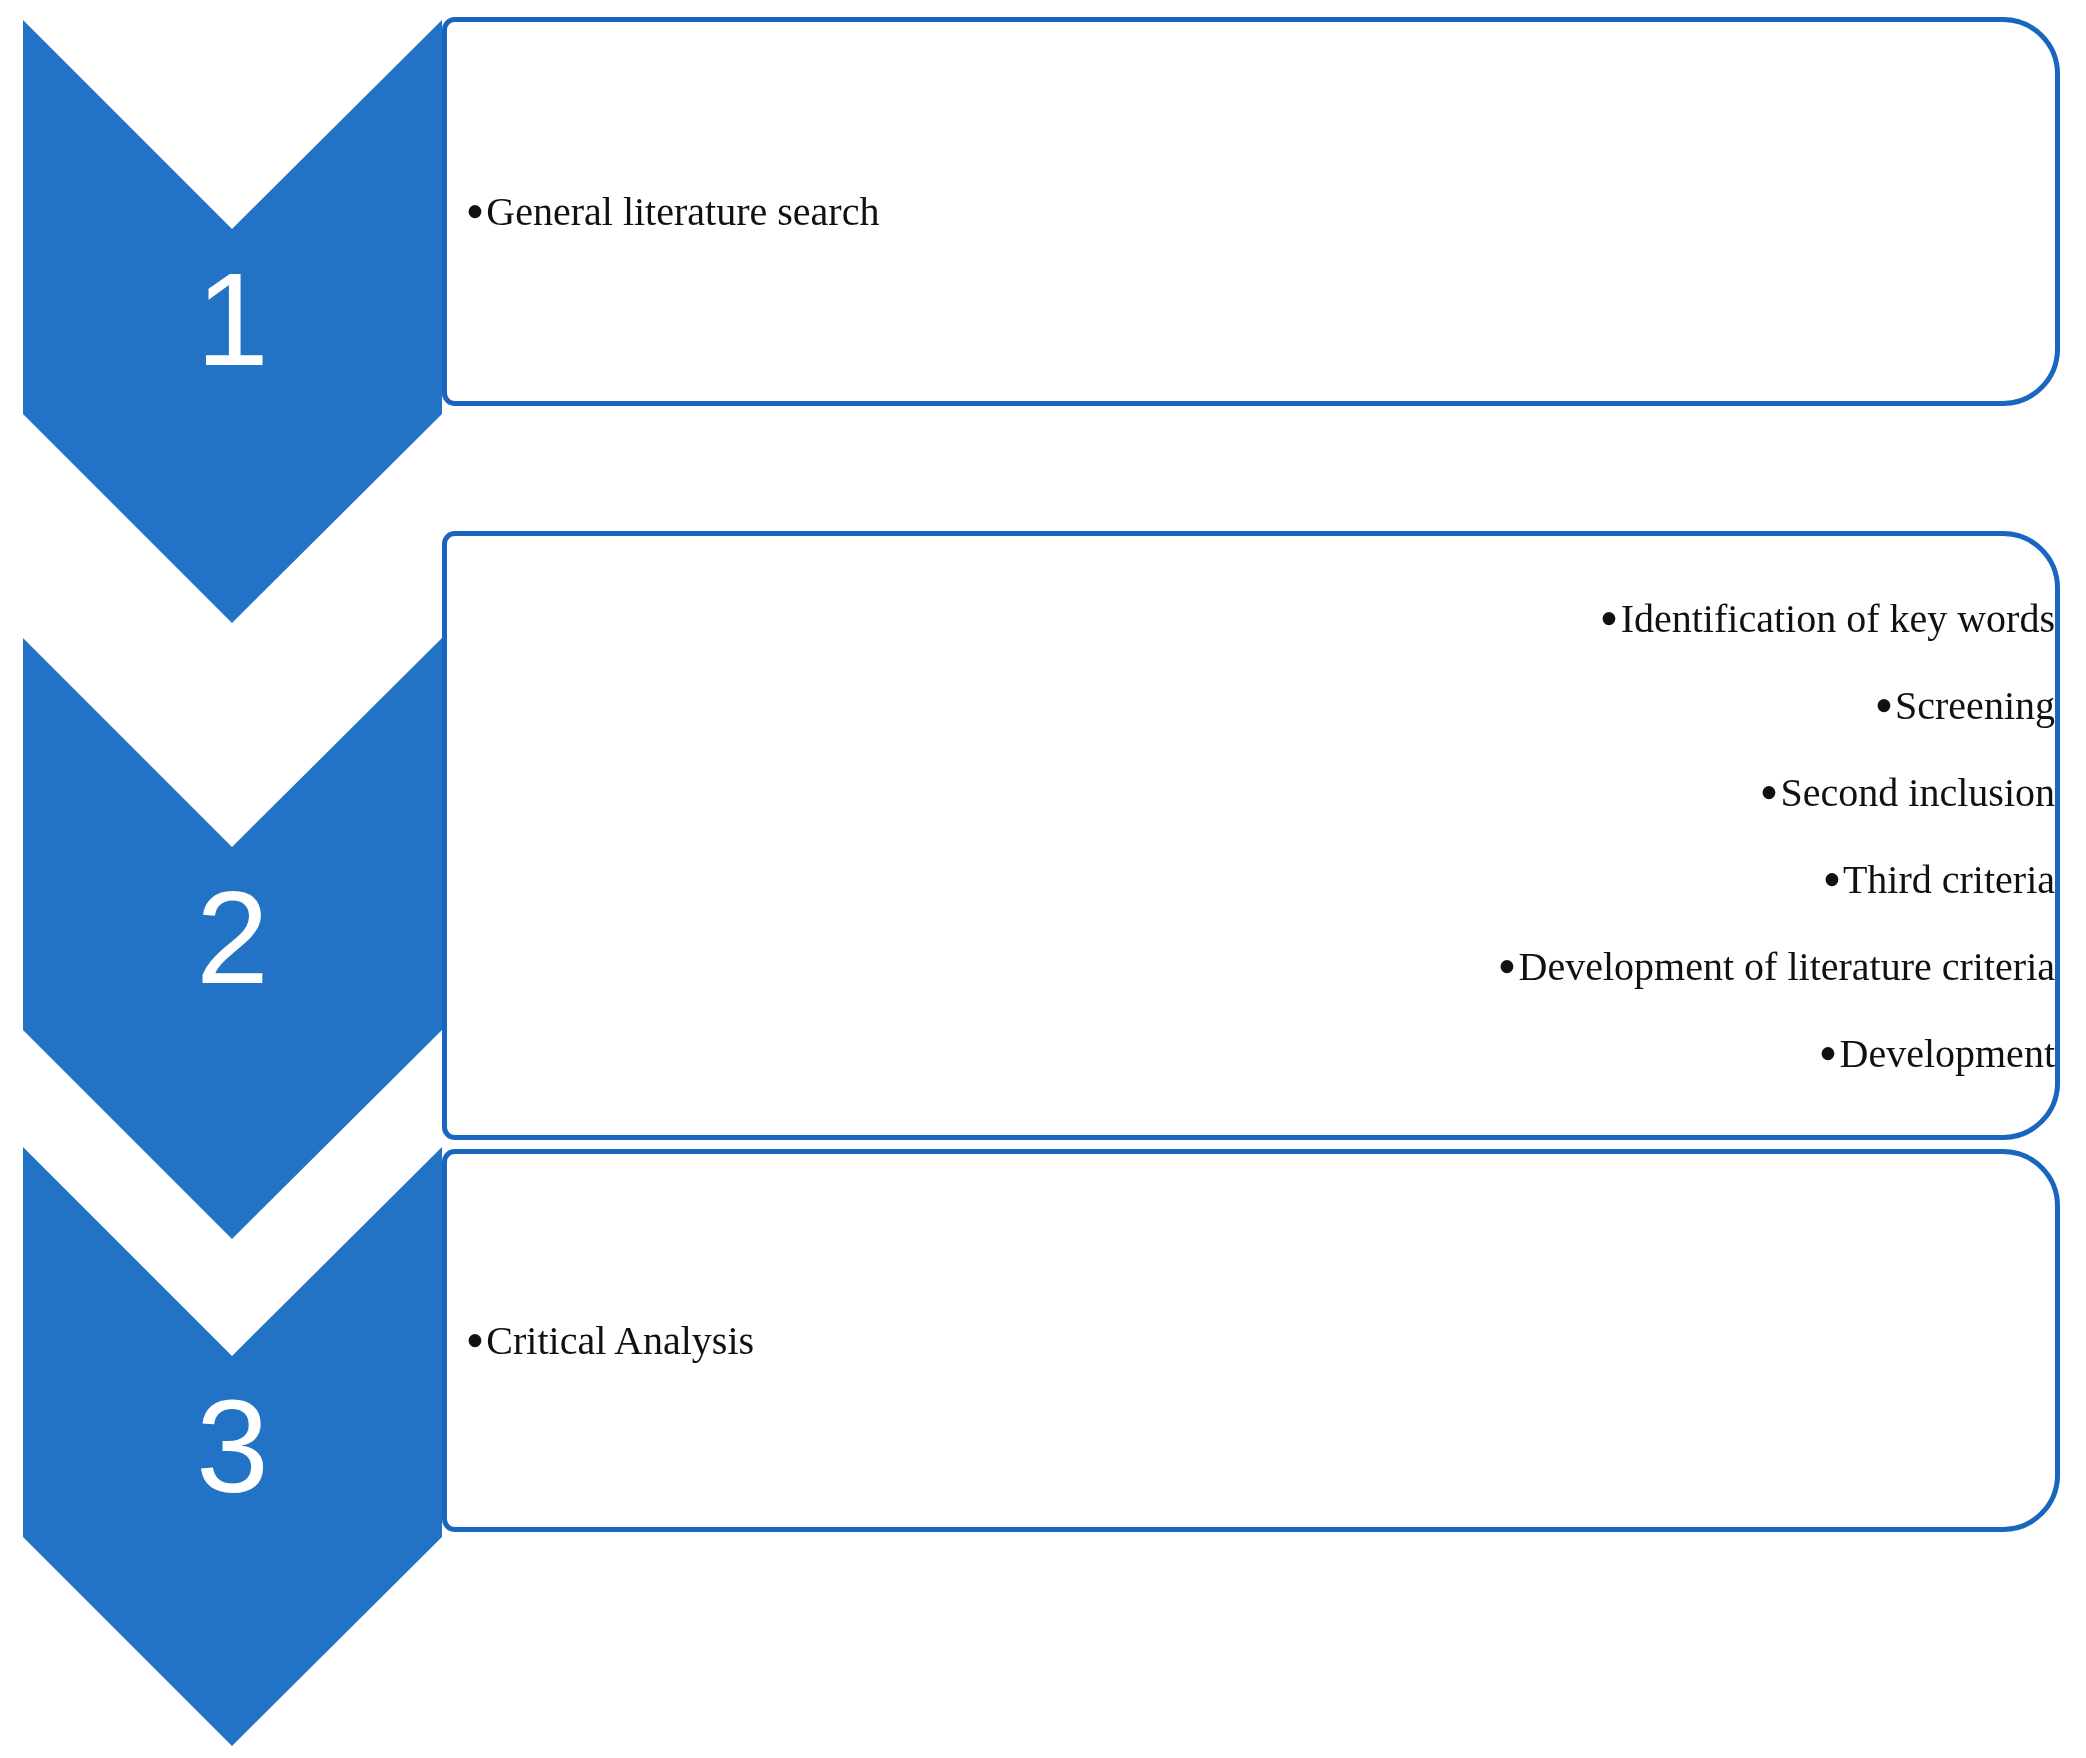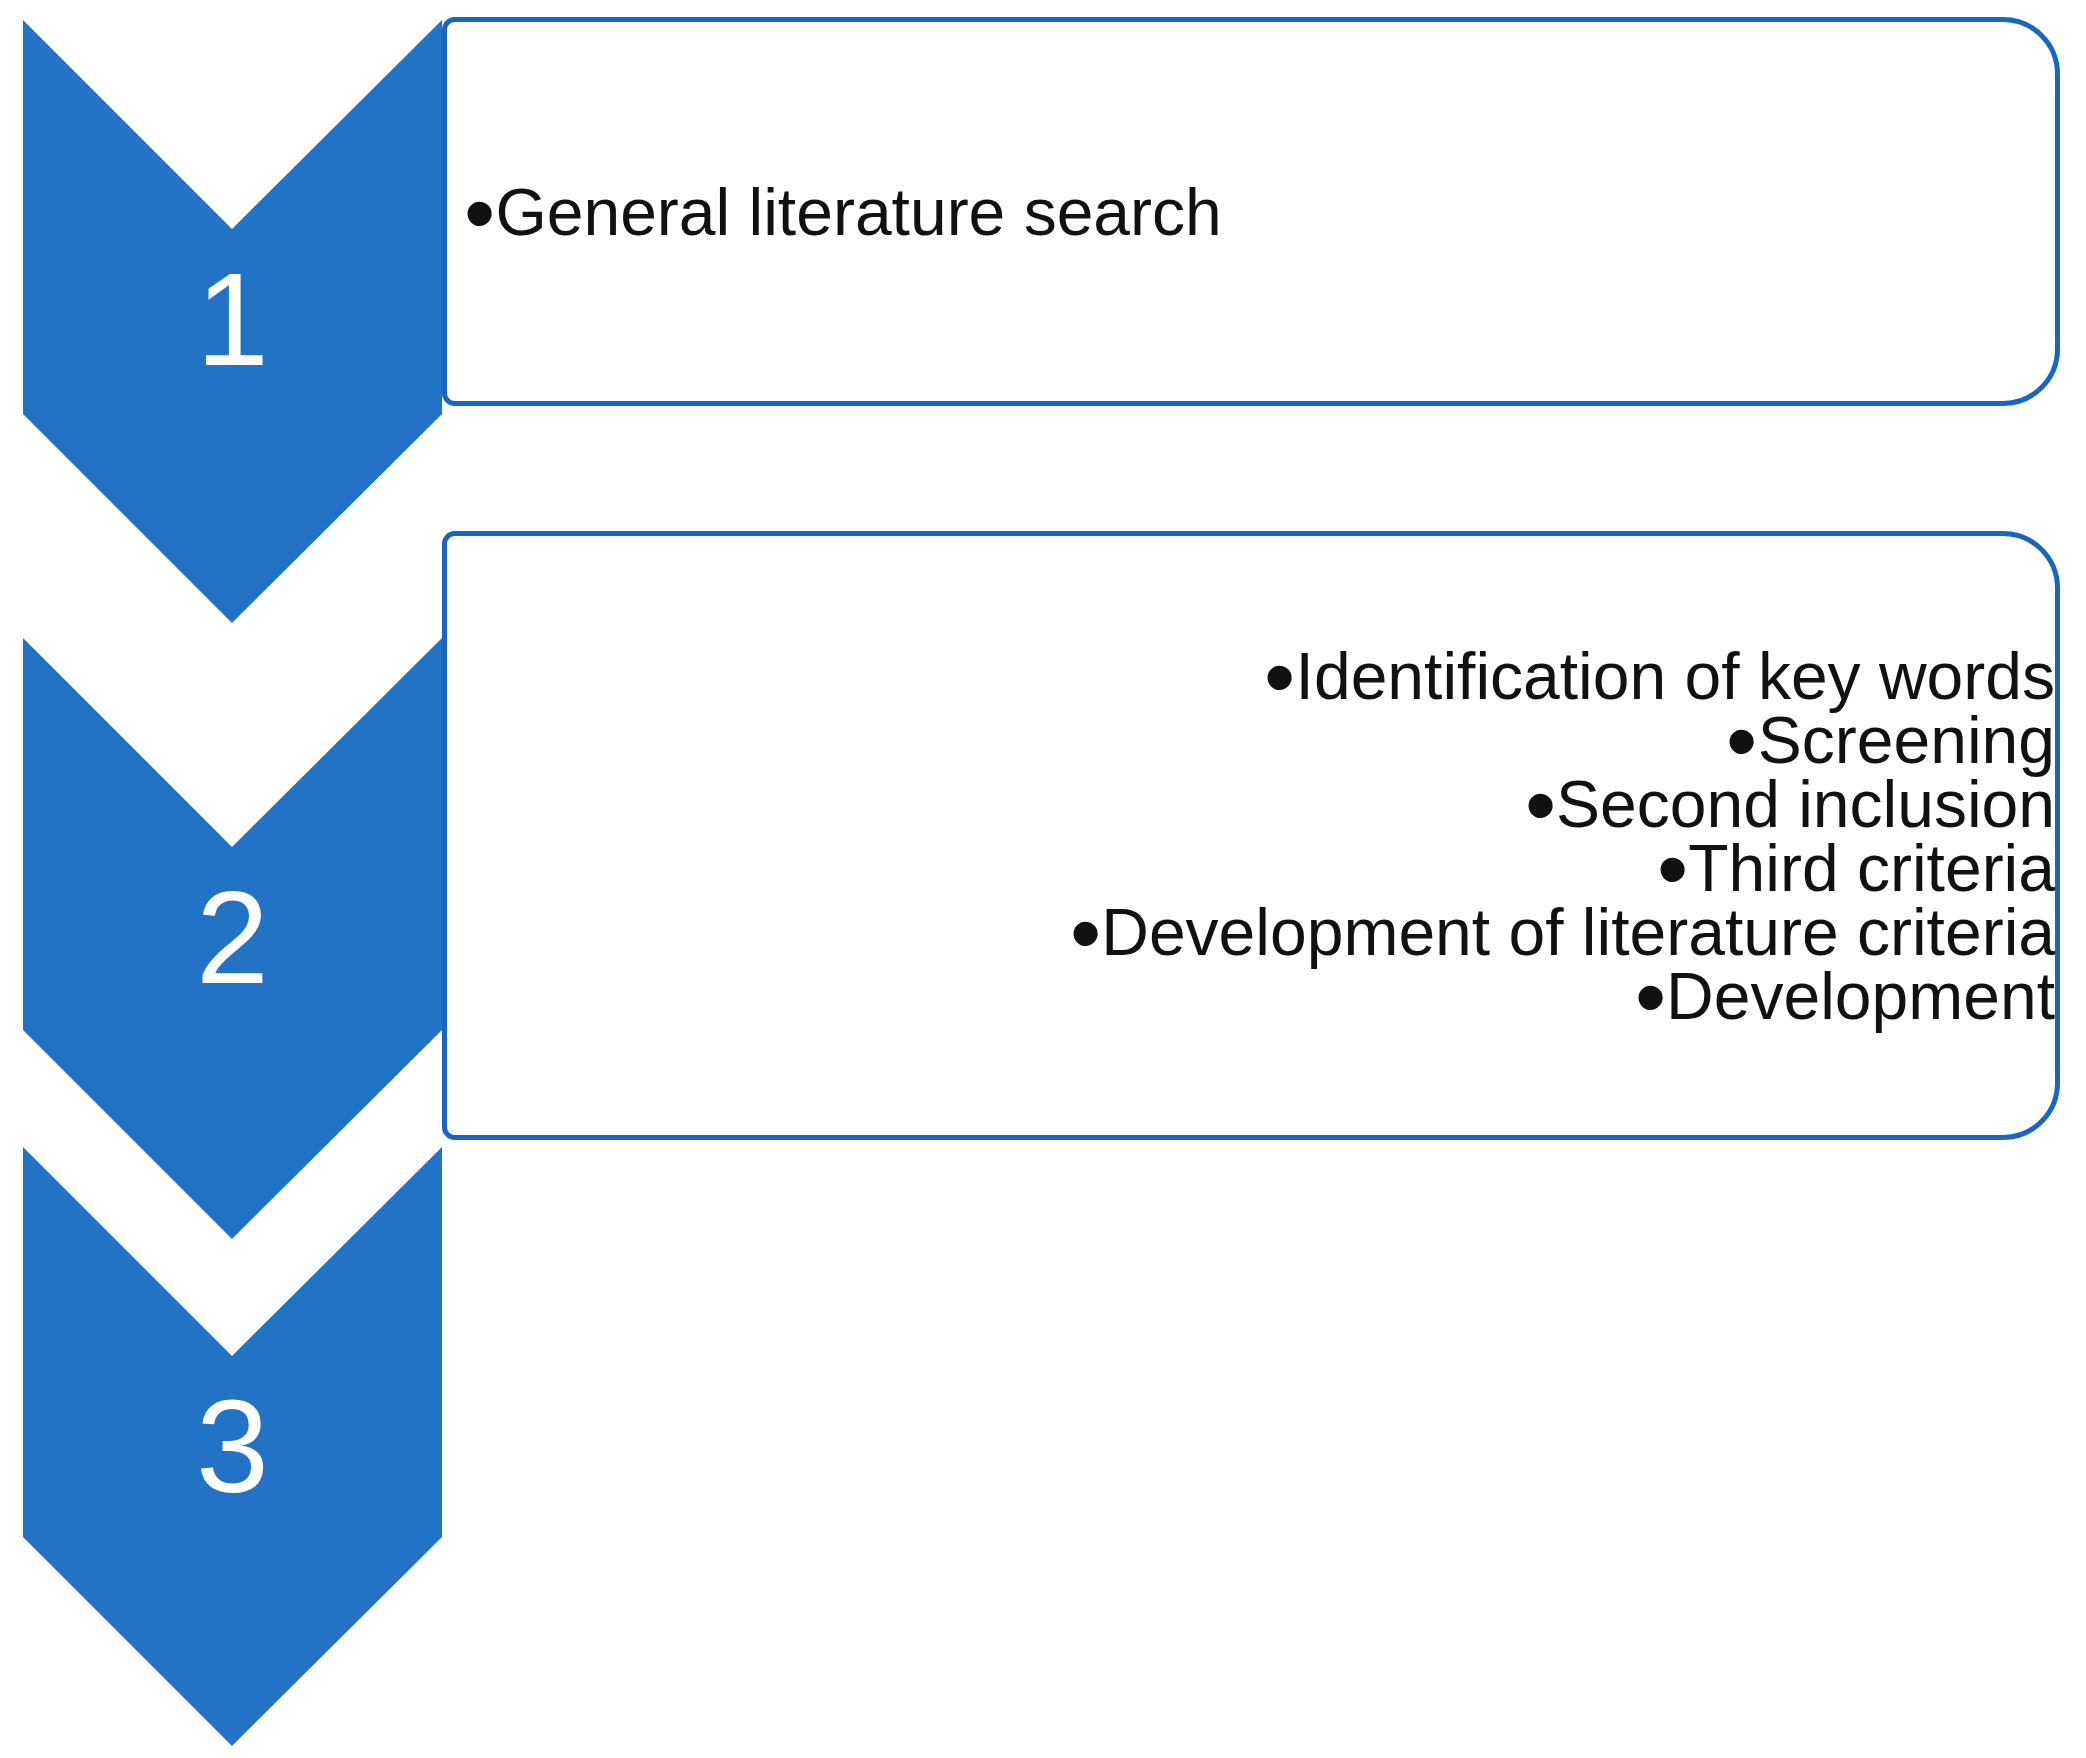--- a/index.html
+++ b/index.html
@@ -59,23 +59,23 @@
     display: flex;
     flex-direction: column;
     justify-content: center;
     padding-left: 21px;
   }
   .box.b1 { top: 17px;   height: 389px; }
   .box.b2 { top: 531px;  height: 609px; text-align: right; }
   .box.b3 { top: 1149px; height: 383px; }
 
   .line {
-    font-family: Liberation Sans, sans-serif;
-    font-size: 66px;
-    line-height: 64px;
+    font-family: Liberation Serif, serif;
+    font-size: 40px;
+    line-height: 87px;
     color: #111111;
     white-space: nowrap;
   }
   .line.lvl2 { padding-left: 40px; }
 
   .bullet {
     display: inline-block;
     transform: scale(1.35);
     transform-origin: center;
     margin-right: 4.3px;
@@ -102,15 +102,18 @@
 
   <div class="box b2">
     <div class="line"><span class="bullet">•</span><span>Identification of key words</span></div>
     <div class="line"><span class="bullet">•</span><span>Screening</span></div>
     <div class="line lvl2"><span class="bullet">•</span><span>Second inclusion</span></div>
     <div class="line lvl2"><span class="bullet">•</span><span>Third criteria</span></div>
     <div class="line"><span class="bullet">•</span><span>Development of literature criteria</span></div>
     <div class="line"><span class="bullet">•</span><span>Development</span></div>
   </div>
 
+  <div class="box b3">
+    <div class="line"><span class="bullet">•</span><span>Critical Analysis</span></div>
+  </div>
 
 </div>
 
 
 </body></html>

